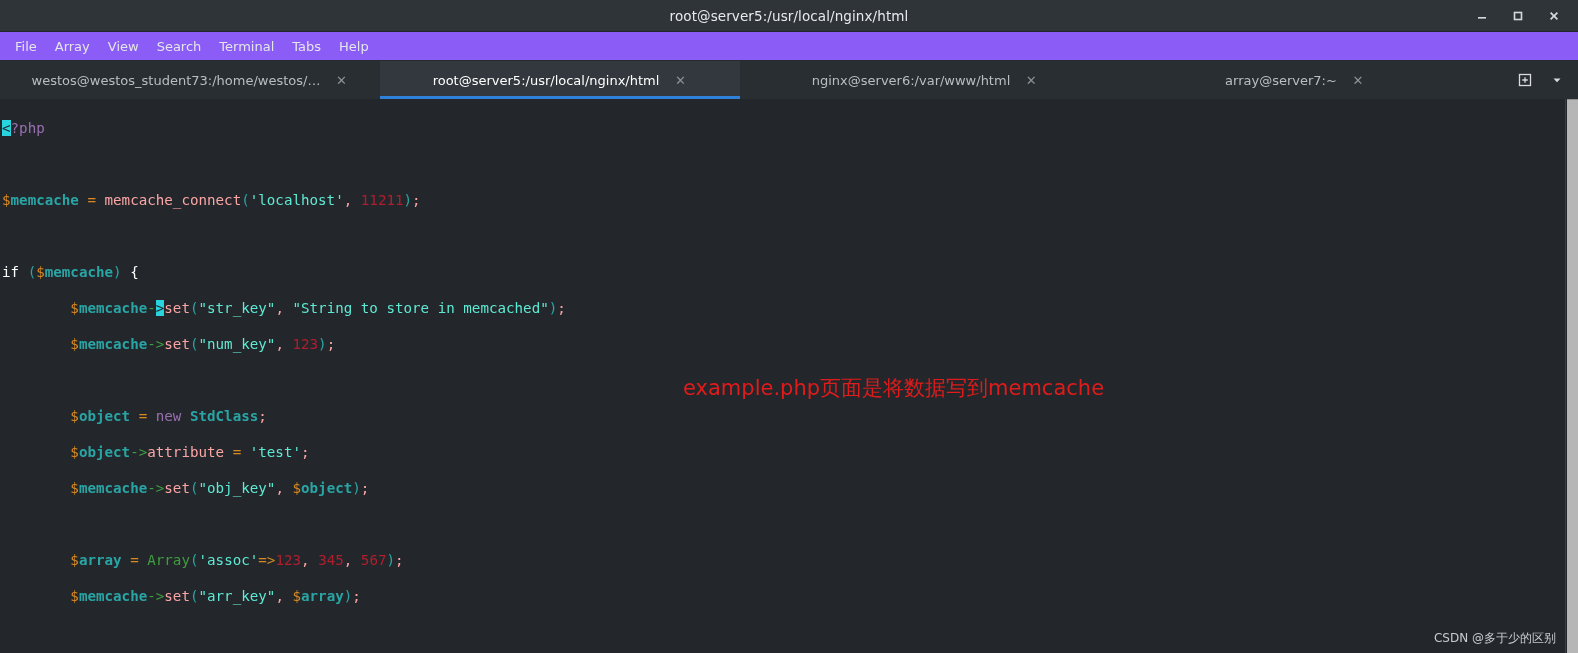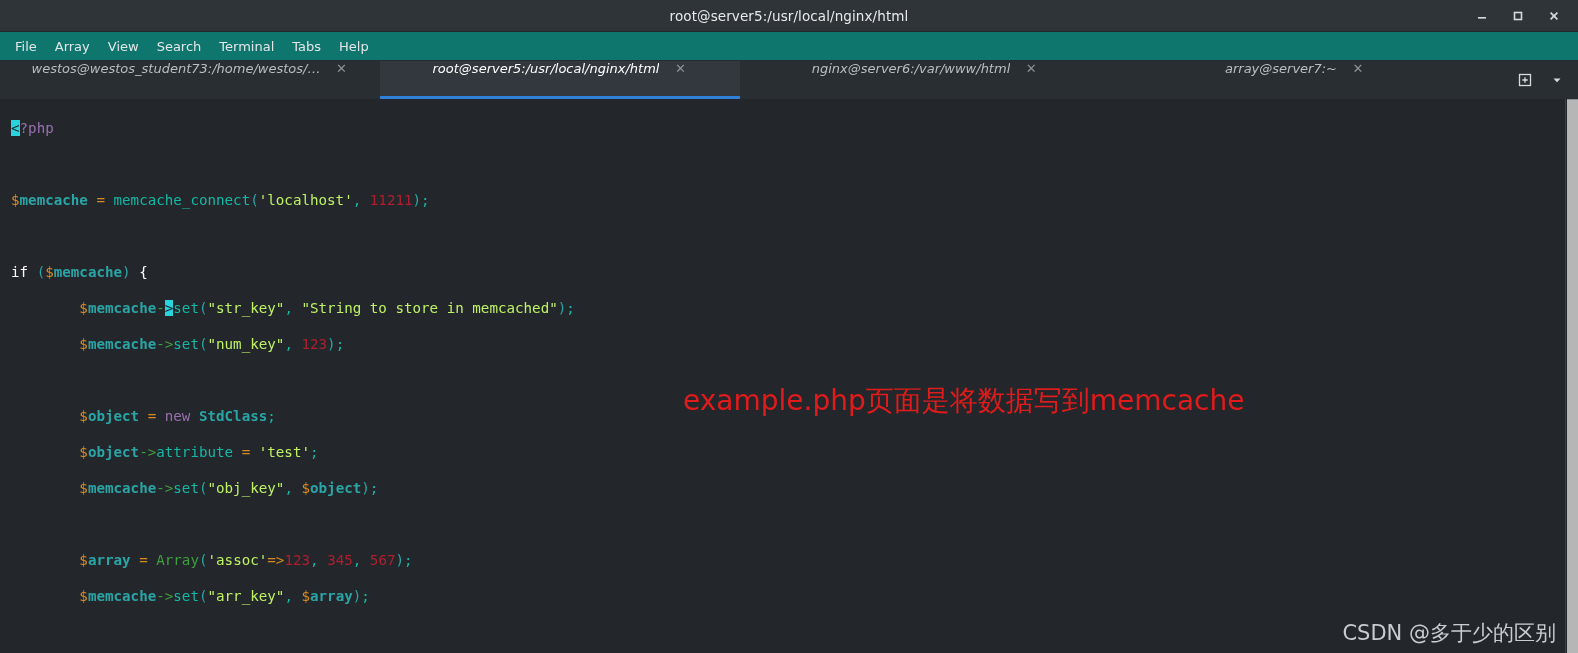--- a/index.html
+++ b/index.html
@@ -36,21 +36,21 @@
   .wc-btn {
     width: 36px; height: 32px;
     display: flex; align-items: center; justify-content: center;
     color: #d7dadd;
   }
   .wc-btn svg { display: block; }
 
   
   .menubar {
     height: 29px;
-    background: #0f766e;
+    background: #8b5cf6;
     display: flex;
     align-items: center;
     padding-left: 6px;
     border-bottom: 1px solid #262b2f;
   }
   .menu-item {
     font-size: 13px;
     color: #e3e6e8;
     padding: 3px 9px;
     font-family: "DejaVu Sans", sans-serif;
@@ -62,25 +62,24 @@
     height: 38px;
     background: #292e32;
     display: flex;
     align-items: stretch;
     position: relative;
   }
   .tab {
     flex: 0 0 auto;
     position: relative;
     display: flex;
-    align-items: flex-start;
+    align-items: center;
     justify-content: center;
     padding: 0 10px;
     background: #292e32;
-    font-style: italic;
   }
   .tab.active { background: #32383d; }
   .tab.active::after {
     content: "";
     position: absolute;
     left: 0; right: 0; bottom: 0;
     height: 3px;
     background: #2f80d8;
   }
   .tab-label {
@@ -123,54 +122,53 @@
   .term-lines {
     position: absolute;
     left: 0; top: 0;
     padding: 2px 0 0 2px;
     font-family: "DejaVu Sans Mono", monospace;
     font-size: 14.2px;
     line-height: 18px;
     white-space: pre;
     color: #d8dce0;
   }
-  .line { height: 18px; margin-left: 9px; }
+  .line { height: 18px; }
 
   
   .c-var    { color: #d88a20; }        
   .c-ident  { color: #2aa5a5; font-weight: bold; }        
   .c-op     { color: #d88a20; }        
-  .c-plain  { color: #14b8a6; }        
-  .c-str    { color: #bef264; }        
+  .c-plain  { color: #fca5a5; }        
+  .c-str    { color: #5eead4; }        
   .c-num    { color: #b01e2e; text-align: center; }        
   .c-kw     { color: #9a6fb0; }        
   .c-cond   { color: #ffffff; }        
   .c-green  { color: #3f9e3f; }        
   .c-paren  { color: #2aa5a5; }
   .cursor   { background: #2ad4de; color: #1d2226; }
 
   
   .annotation {
     position: absolute;
     left: 683px;
     top: 275px;
     font-family: "DejaVu Sans", sans-serif;
-    font-size: 28px;
+    font-size: 21px;
     color: #e01b1b;
     white-space: nowrap;
-    margin-top: 8px;
   }
 
   
   .watermark {
     position: absolute;
     right: 22px;
     bottom: 8px;
     font-family: "DejaVu Sans", sans-serif;
-    font-size: 21px;
+    font-size: 12px;
     color: #c8ccd0;
     white-space: nowrap;
   }
 
   
   .scroll-track {
     position: absolute;
     top: 0; right: 0; bottom: 0;
     width: 13px;
     background: #23272b;

